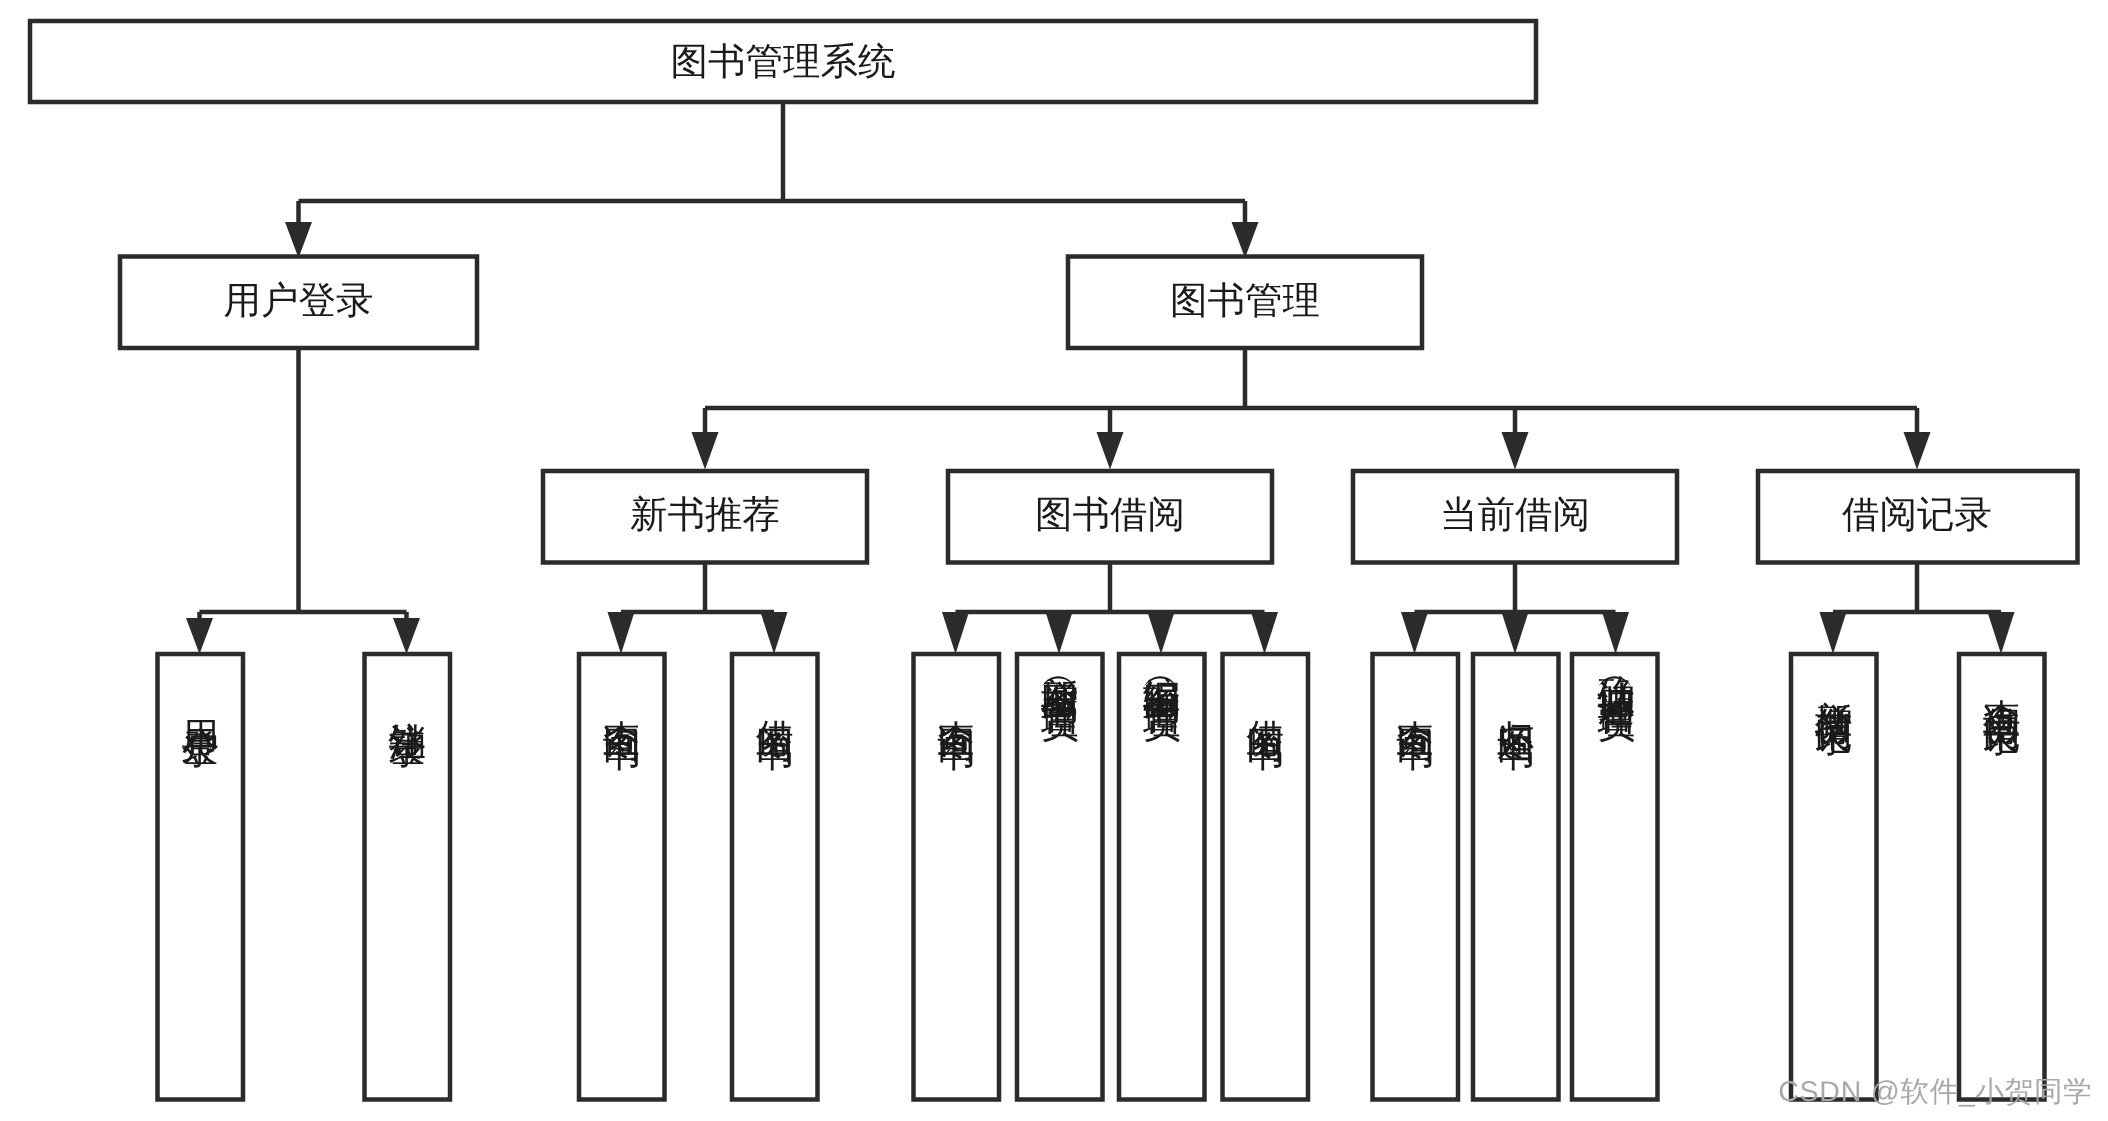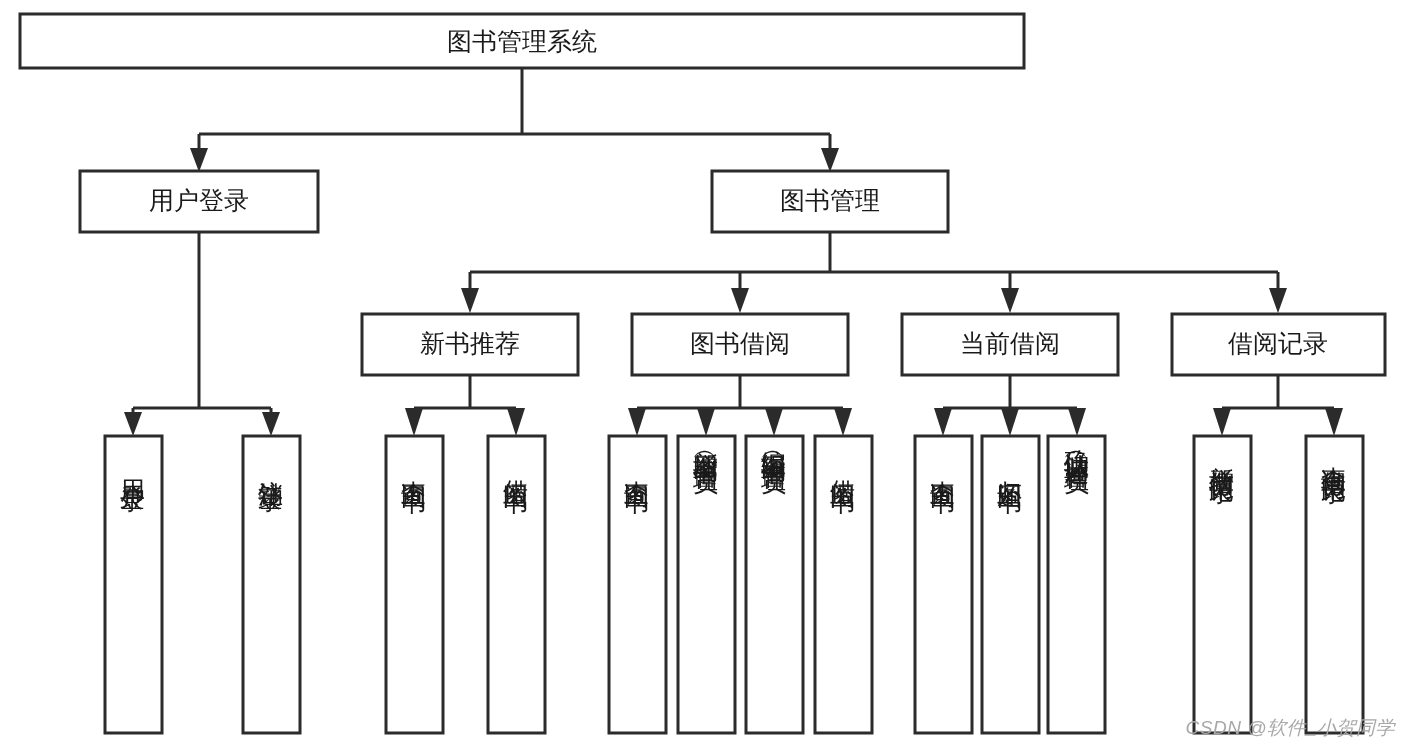--- a/index.html
+++ b/index.html
@@ -67,21 +67,20 @@
   .watermark {
     position: absolute;
     right: 10px;
     bottom: 6px;
     font-family: "Liberation Sans", "DejaVu Sans", sans-serif;
     font-size: 19px;
     color: #a8a8a8;
     white-space: nowrap;
     letter-spacing: 0.5px;
     pointer-events: none;
-    font-style: italic;
   }
 </style>
 </head>
 <body>
 
 <div id="diagram-root">
   <svg class="flow" viewBox="0 0 1405 747" xmlns="http://www.w3.org/2000/svg">
 
     <g>
 

